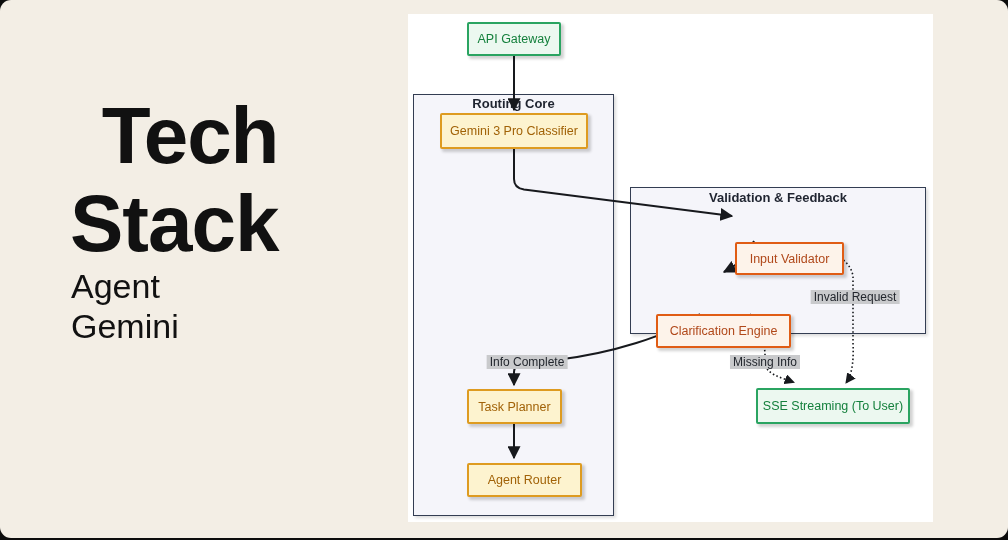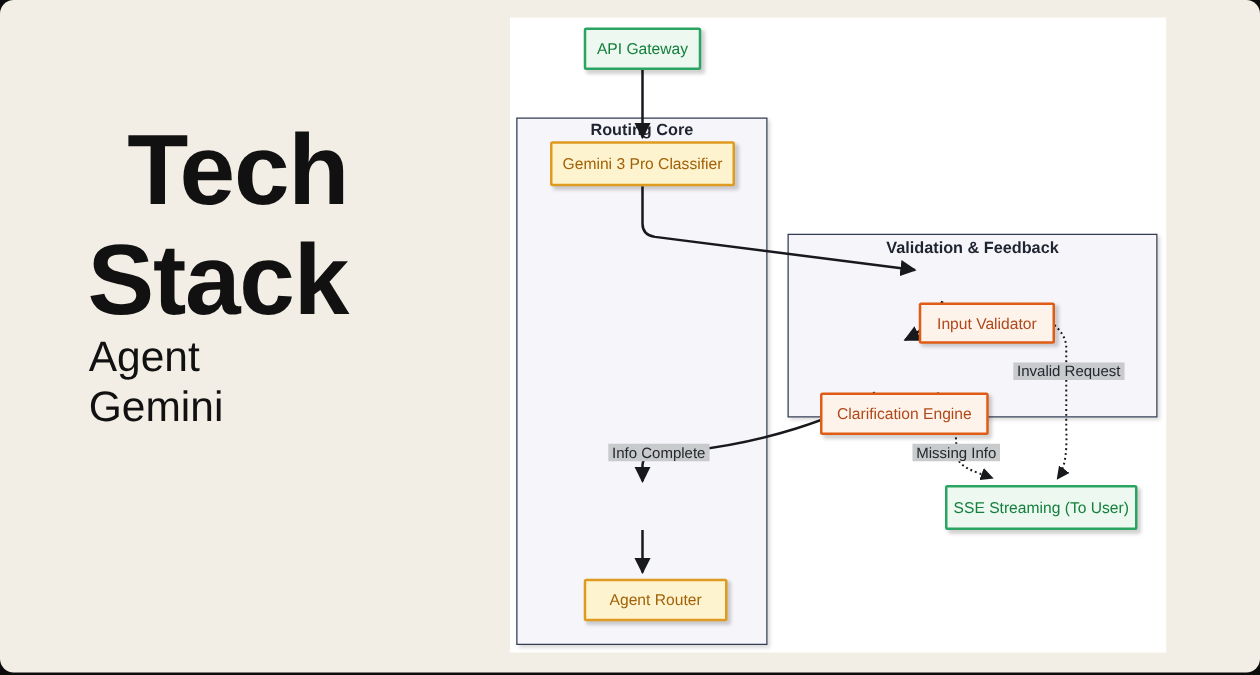--- a/index.html
+++ b/index.html
@@ -113,20 +113,23 @@
     </div>
     <div class="node node-yellow n-classifier">
       <span>Gemini 3 Pro Classifier</span>
     </div>
     <div class="node node-orange n-validator">
       <span>Input Validator</span>
     </div>
     <div class="node node-orange n-clarify">
       <span>Clarification Engine</span>
     </div>
+    <div class="node node-yellow n-planner">
+      <span>Task Planner</span>
+    </div>
     <div class="node node-yellow n-router">
       <span>Agent Router</span>
     </div>
     <div class="node node-green n-sse">
       <span>SSE Streaming (To User)</span>
     </div>
 
     <div class="edge-label el-invalid">Invalid Request</div>
     <div class="edge-label el-info">Info Complete</div>
     <div class="edge-label el-missing">Missing Info</div>

